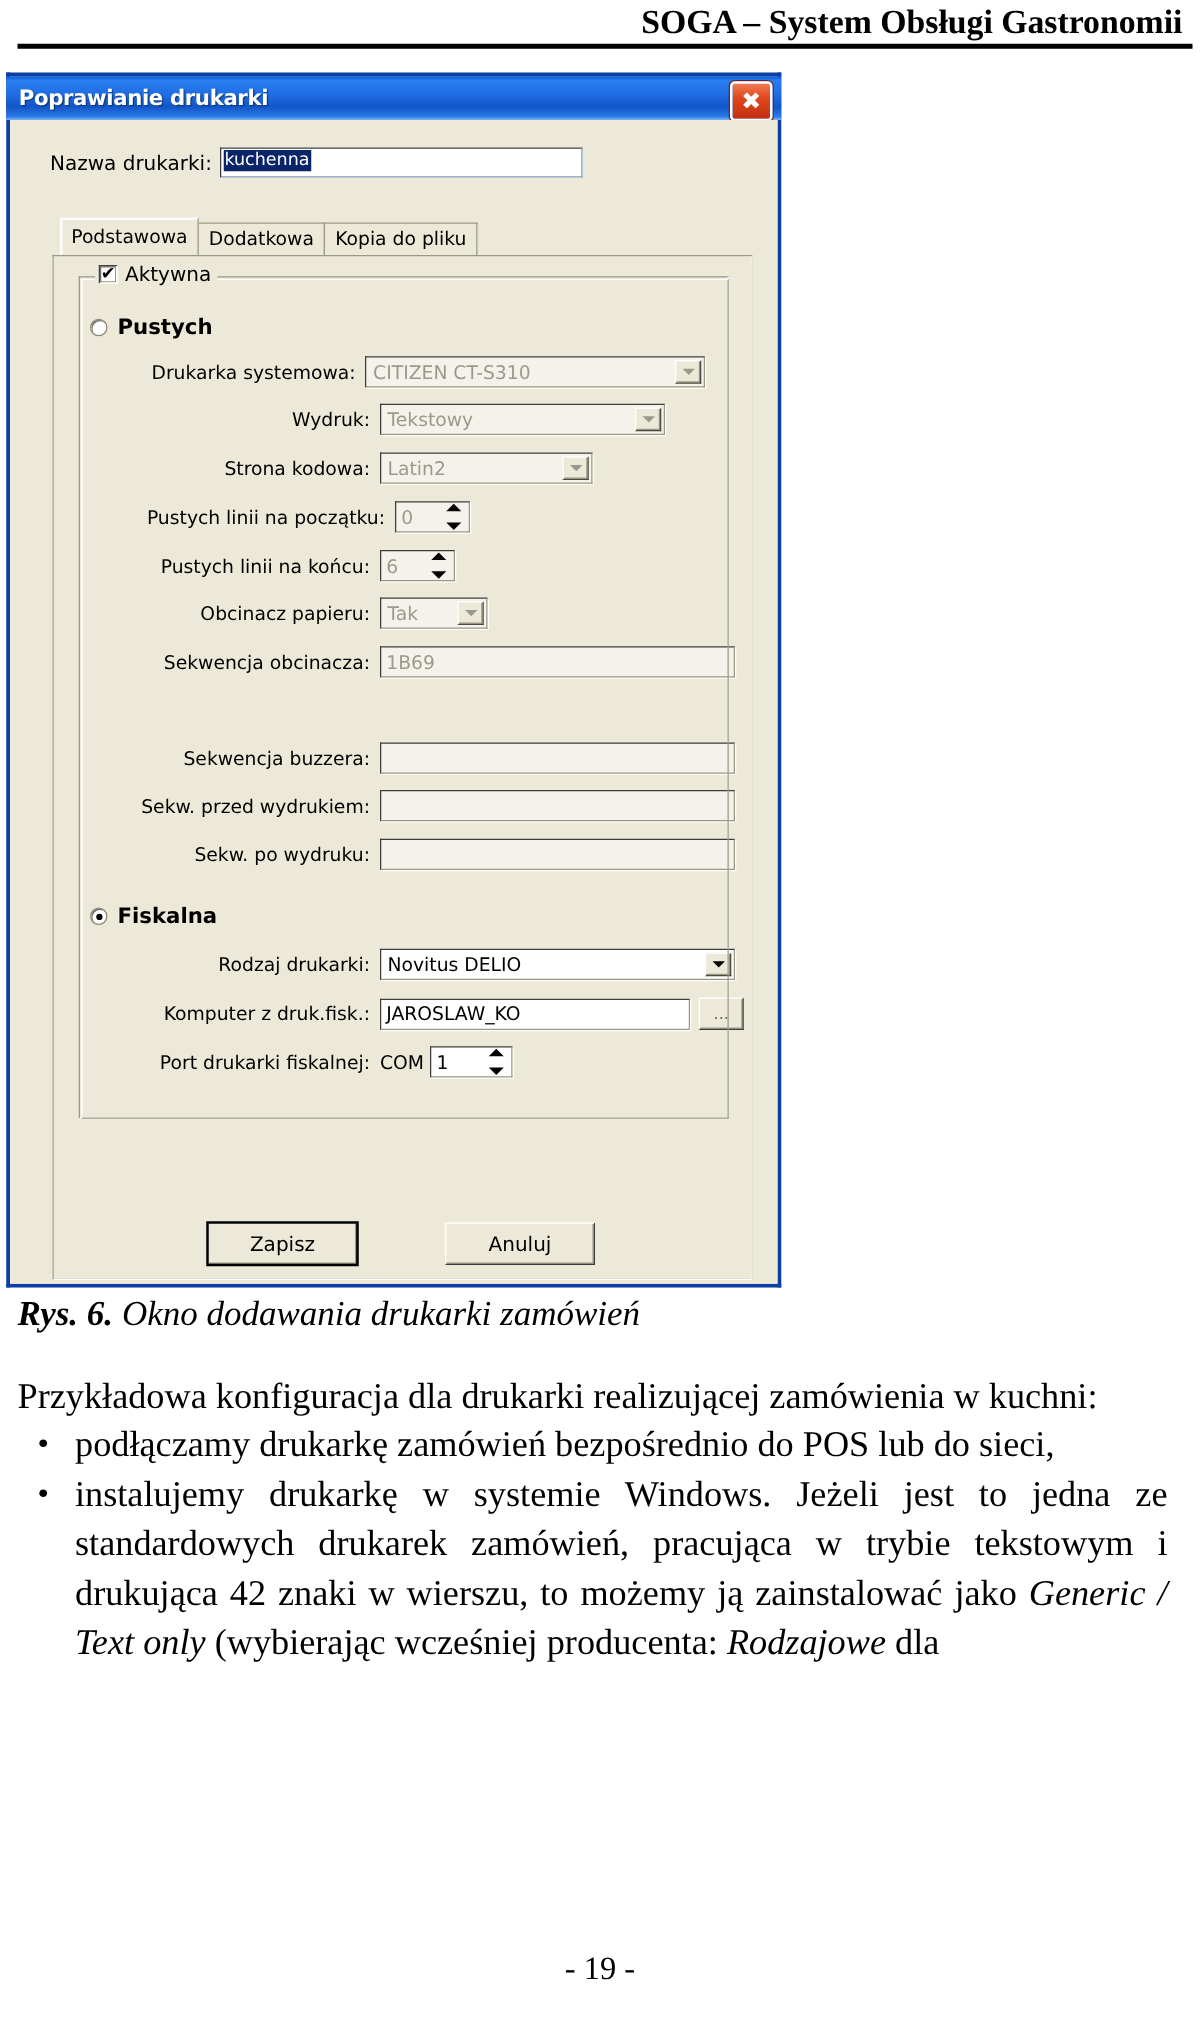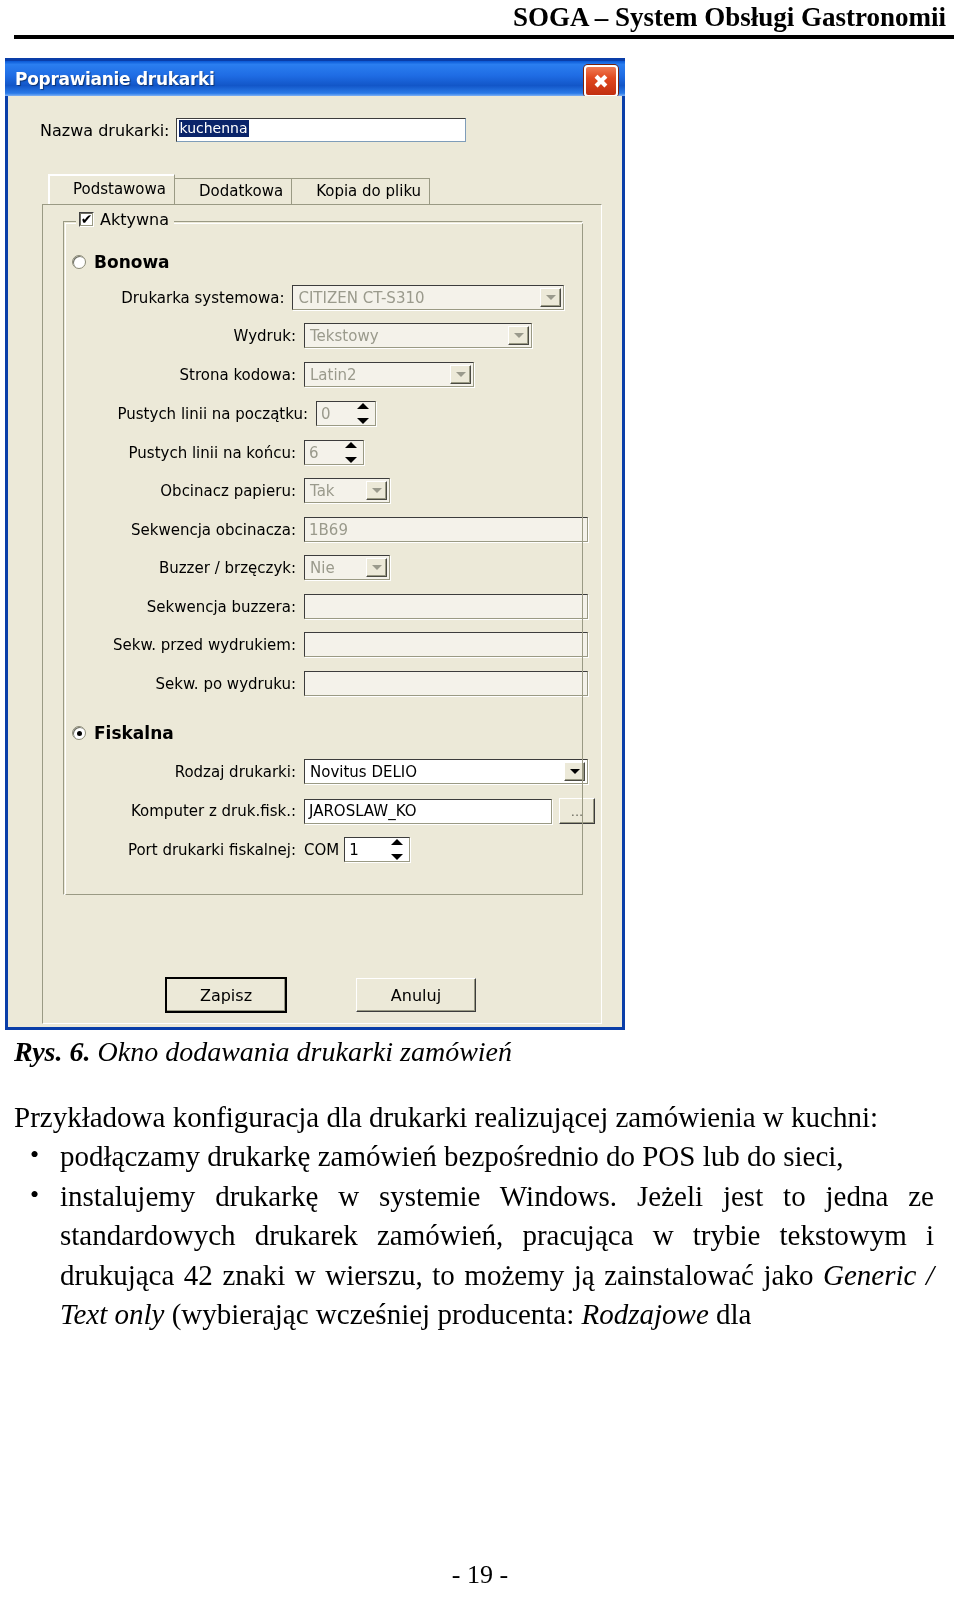--- a/index.html
+++ b/index.html
@@ -138,21 +138,21 @@
   #tabs {
     position: absolute;
     left: 40px; top: 78px;
     display: flex;
     align-items: flex-end;
     z-index: 3;
   }
   .tab {
     font-family: "DejaVu Sans", sans-serif;
     font-size: 15px;
-    padding: 3px 8px 4px 24px;
+    padding: 3px 8px 4px 8px;
     background: #ece9d8;
     border: 1px solid #9a9a84;
     border-bottom: none;
     margin-right: -1px;
     color: #000;
     cursor: pointer;
     position: relative;
     white-space: nowrap;
   }
   .tab.active {
@@ -499,21 +499,21 @@
 
         <div id="group-legend">
           <span class="checkbox">
             <span>✔</span>
           </span>
           <span class="lbl" id="group-legend-label">Aktywna</span>
         </div>
 
         <div class="radio-row" style="left:8px; top:30px;">
           <span class="radio"></span>
-          <span class="radio-label">Bonowa</span>
+          <span class="radio-label">Pustych</span>
         </div>
 
         <div class="field-row" style="left:0; top:63px; width:500px; justify-content:space-between;">
           <span class="field-label" style="width:232px;">Drukarka systemowa:</span>
           <div class="ctl combo disabled" style="width:284px;">
             <span>CITIZEN CT-S310</span>
             <span class="arrow-btn">
                 <i></i>
               </span>
           </div>
@@ -571,29 +571,20 @@
           </div>
         </div>
 
         <div class="field-row" style="left:0; top:295px;">
           <span class="field-label" style="width:232px;">Sekwencja obcinacza:</span>
           <div class="ctl textbox disabled" style="width:284px;">
             <span>1B69</span>
           </div>
         </div>
 
-        <div class="field-row" style="left:0; top:333px;">
-          <span class="field-label" style="width:232px;">Buzzer / brzęczyk:</span>
-          <div class="ctl combo disabled" style="width:86px;">
-            <span>Nie</span>
-            <span class="arrow-btn">
-                <i></i>
-              </span>
-          </div>
-        </div>
 
         <div class="field-row" style="left:0; top:372px;">
           <span class="field-label" style="width:232px;">Sekwencja buzzera:</span>
           <div class="ctl textbox disabled" style="width:284px;">
             <span></span>
           </div>
         </div>
 
         <div class="field-row" style="left:0; top:410px;">
           <span class="field-label" style="width:232px;">Sekw. przed wydrukiem:</span>

